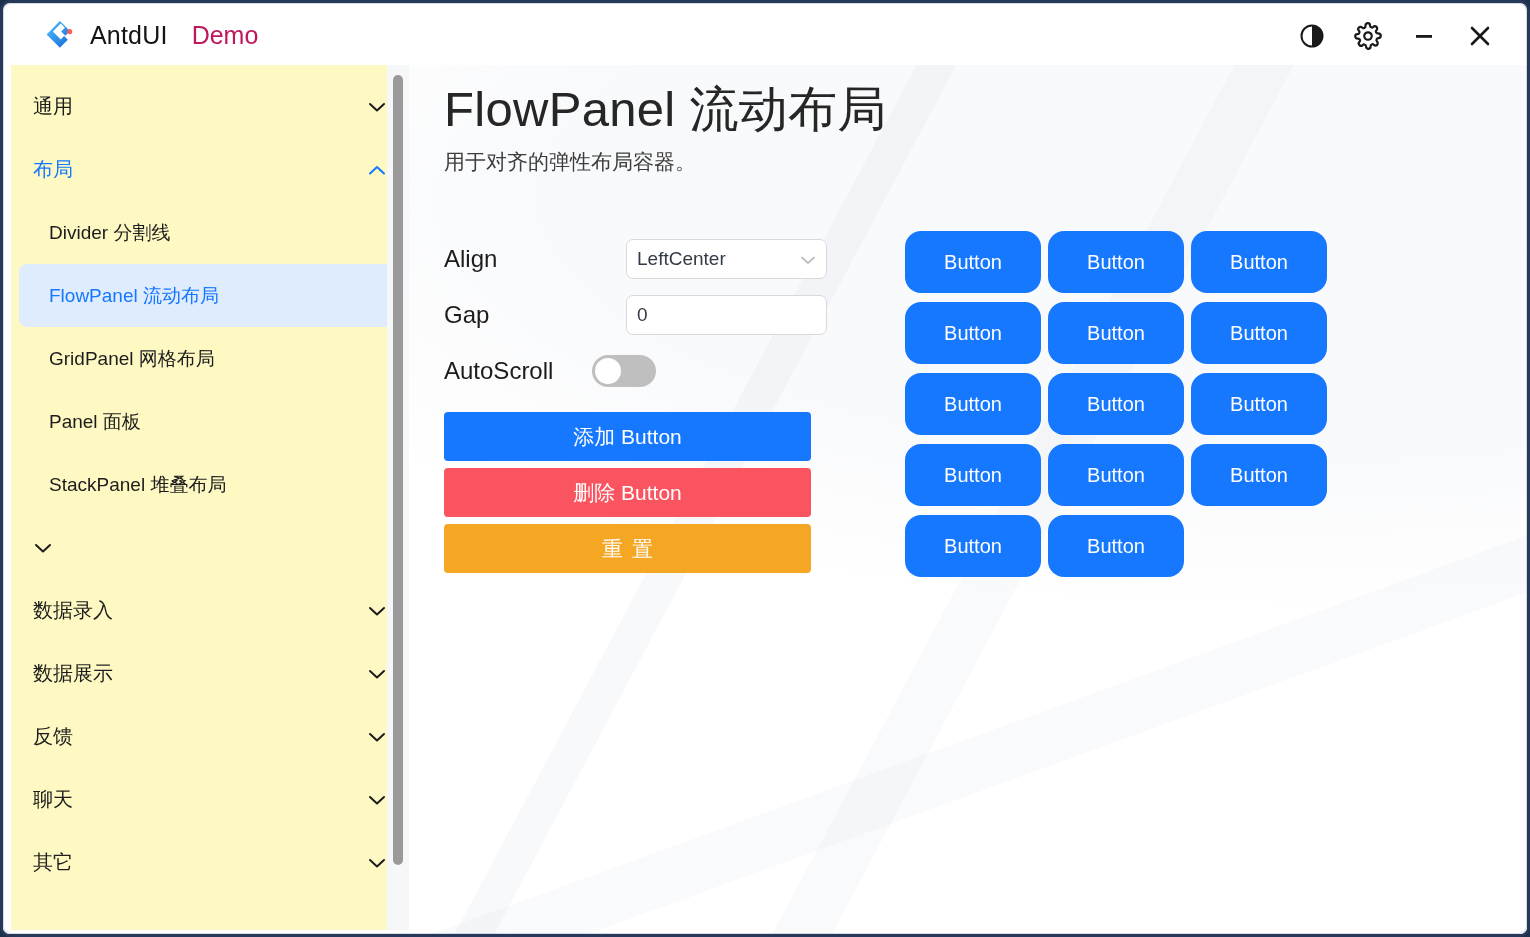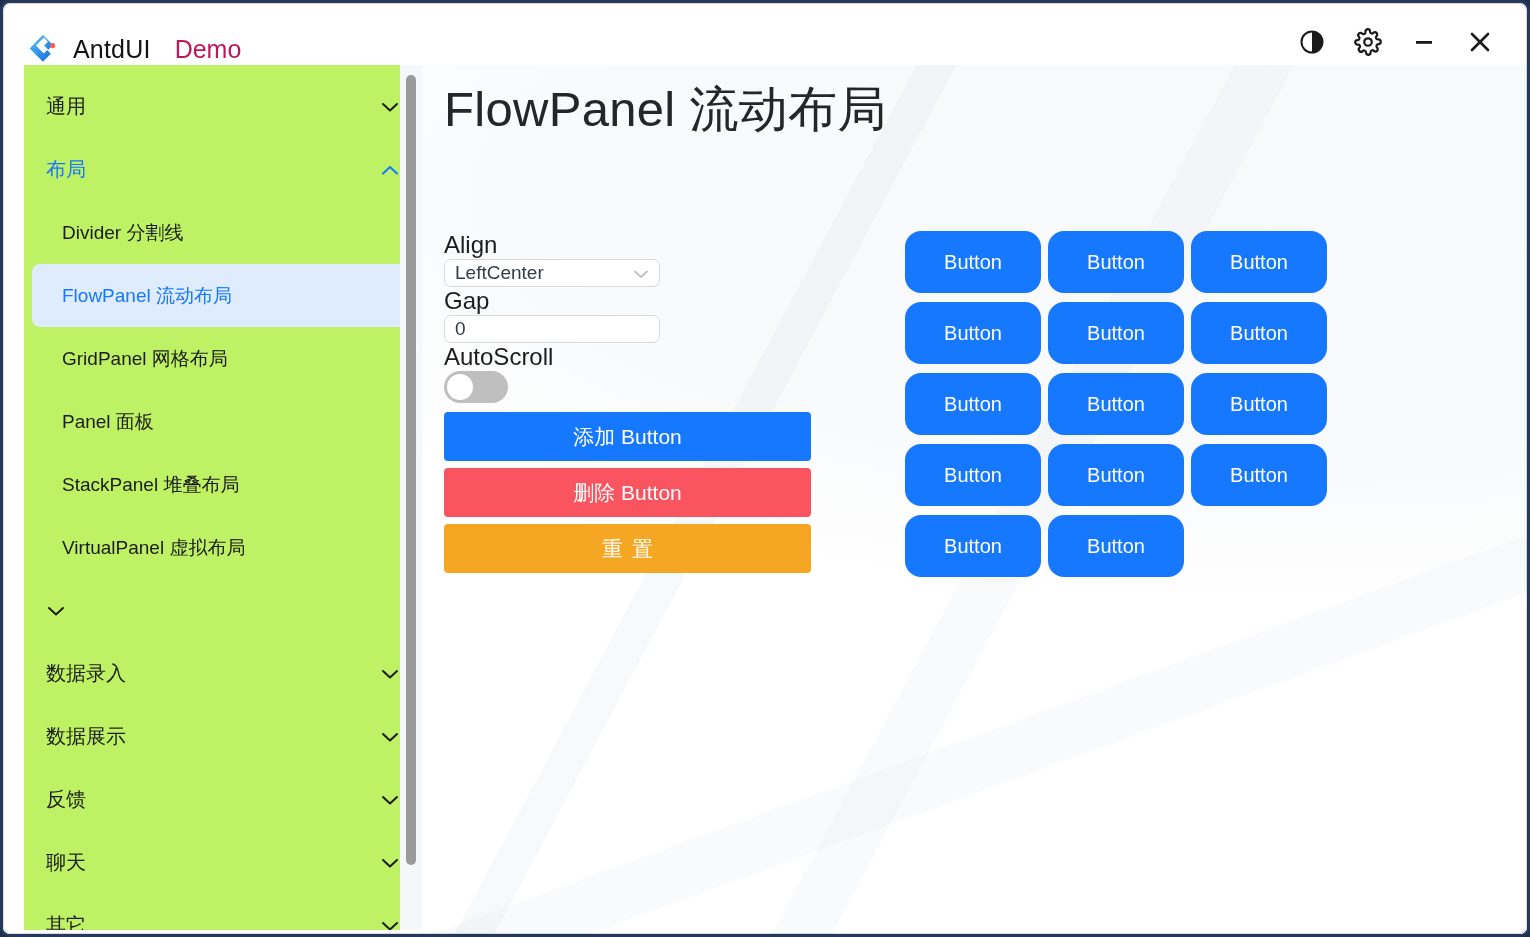--- a/index.html
+++ b/index.html
@@ -39,26 +39,26 @@
       linear-gradient(118deg, transparent 0 62%, rgba(120,140,170,0.045) 62% 65%, transparent 65% 100%),
       linear-gradient(160deg, transparent 0 72%, rgba(120,140,170,0.04) 72% 76%, transparent 76% 100%),
       radial-gradient(130% 80% at 85% 15%, rgba(130,150,180,0.05) 0 38%, transparent 60%),
       #ffffff;
     pointer-events: none;
   }
 
   
   #titlebar {
     position: absolute;
-    left: 3px; top: 3px; right: 3px;
+    left: 20px; top: 3px; right: 3px;
     height: 59px;
     background: #ffffff;
     border-radius: 7px 7px 0 0;
     display: flex;
-    align-items: flex-end;
+    align-items: center;
     z-index: 6;
   }
   #brand { display: flex; align-items: center; gap: 14px; padding-left: 22px; }
   #logo { width: 31px; height: 31px; display:block; }
   #app-title {
     font-size: 25px;
     color: #141414;
     letter-spacing: .2px;
     white-space: nowrap;
   }
@@ -72,23 +72,23 @@
   .win-btn {
     width: 56px; height: 46px;
     display: flex; align-items: center; justify-content: center;
     cursor: pointer; background: transparent; border: none;
   }
   .win-btn svg { display: block; }
 
   
   #sidebar {
     position: absolute;
-    left: 21px; top: 62px;
+    left: 8px; top: 62px;
     width: 398px; bottom: 4px;
-    background: #bef264;
+    background: #fef9c3;
     overflow: hidden;
     z-index: 4;
   }
   #menu { position: absolute; inset: 0; padding: 10px 0 0 0; }
 
   .menu-group {
     height: 63px;
     display: flex;
     align-items: center;
     padding: 0 22px 0 22px;
@@ -164,43 +164,44 @@
     position: absolute;
     left: 16px; right: 10px; top: 158px; bottom: 0;
     display: flex;
     align-items: flex-start;
   }
 
   
   #controls { width: 383px; flex: none; padding-top: 8px; }
   .form-row {
     display: flex;
+    align-items: center;
     height: 56px;
     margin-bottom: 0;
-    flex-direction: column;
   }
   .form-label {
     width: 148px;
     flex: none;
     font-size: 24px;
     color: #1c1c1c;
     white-space: nowrap;
   }
   .field {
     width: 216px;
     height: 40px;
     border: 1px solid #d9d9d9;
     border-radius: 7px;
     background: #ffffff;
     display: flex;
     align-items: center;
     padding: 0 10px;
     font-size: 19px;
     color: #333b45;
     cursor: pointer;
+    margin-left: 34px;
   }
   .field .value { flex: 1; white-space: nowrap; }
   .field .sel-chev { width: 16px; height: 10px; flex: none; opacity: .55; }
 
   .toggle {
     width: 64px; height: 32px;
     border-radius: 17px;
     background: #bfbfbf;
     position: relative;
     cursor: pointer;
@@ -340,23 +341,20 @@
       </div>
       <div class="menu-item">
         <span>GridPanel 网格布局</span>
       </div>
       <div class="menu-item">
         <span>Panel 面板</span>
       </div>
       <div class="menu-item">
         <span>StackPanel 堆叠布局</span>
       </div>
-      <div class="menu-item">
-        <span>VirtualPanel 虚拟布局</span>
-      </div>
 
       <div class="menu-group">
         <span>
           <svg class="chev" viewBox="0 0 20 12" fill="none" stroke="#1c1c1c" stroke-width="2" stroke-linecap="round" stroke-linejoin="round">
               <polyline points="3,3 10,9.5 17,3"></polyline>
             </svg>
         </span>
       </div>
       <div class="menu-group">
         <span class="label">数据录入</span>
@@ -405,20 +403,21 @@
       <div id="sb-thumb"></div>
     </div>
   </div>
 
   <div id="sidebar-divider"></div>
 
   <div id="content">
 
     <div id="page-head">
       <div id="page-title">FlowPanel 流动布局</div>
+      <div id="page-desc">用于对齐的弹性布局容器。</div>
     </div>
 
     <div id="panel-body">
 
       <div id="controls">
 
         <div class="form-row">
           <span class="form-label">Align</span>
           <div class="field">
             <span class="value">LeftCenter</span>

